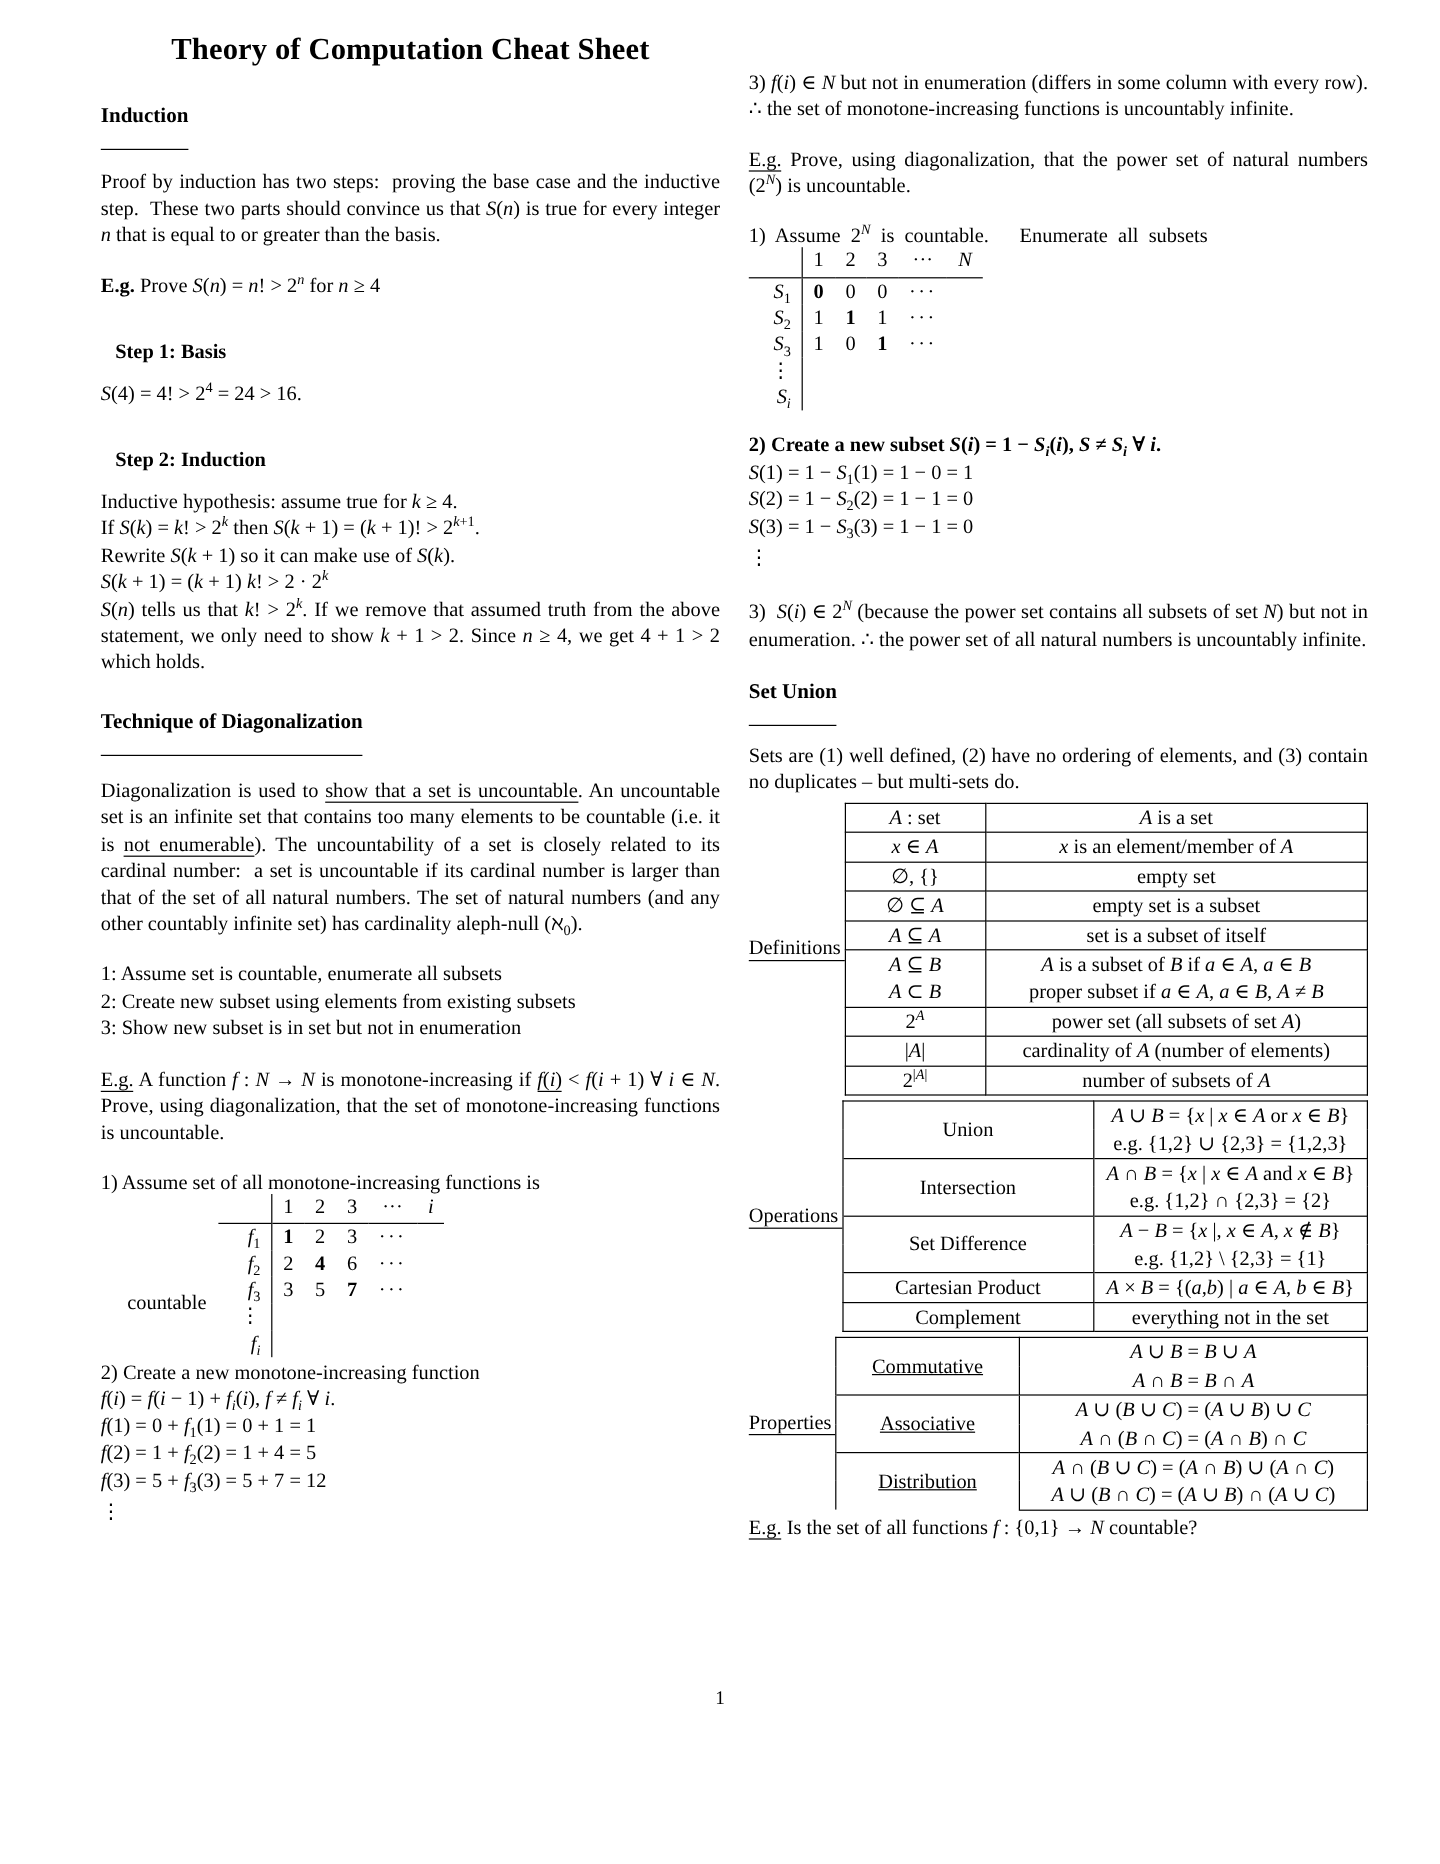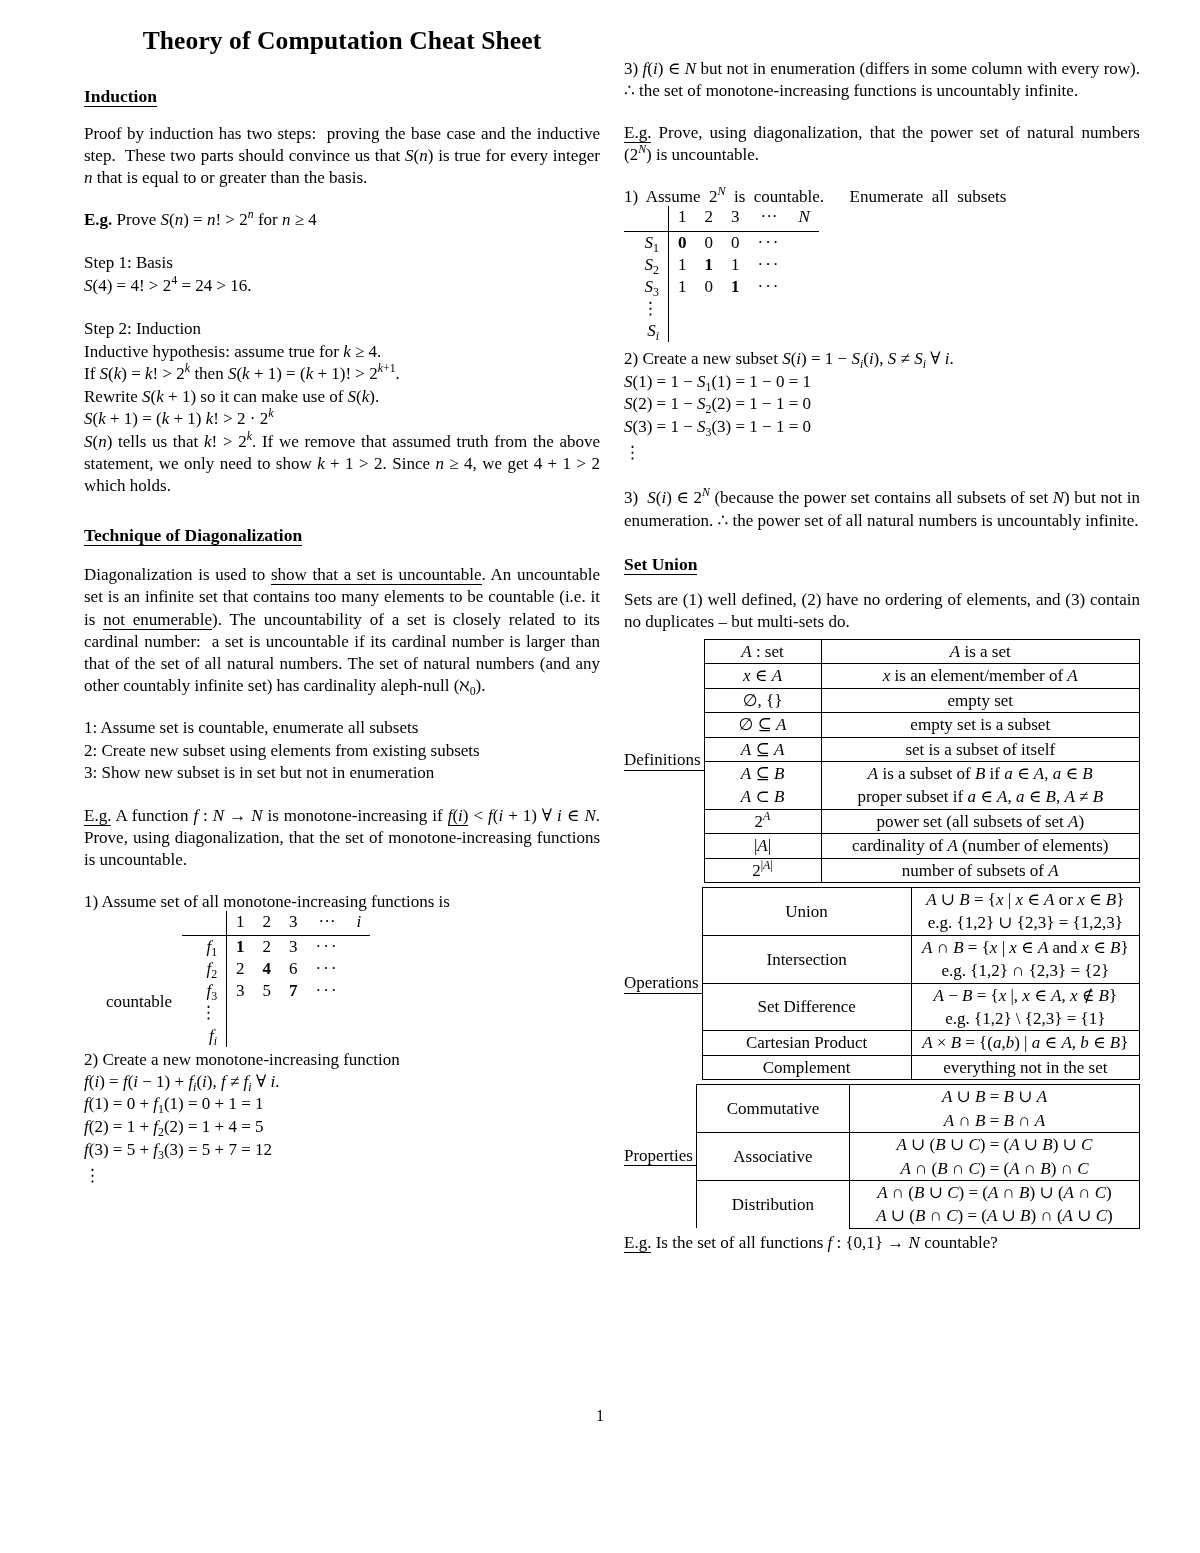--- a/index.html
+++ b/index.html
@@ -37,21 +37,21 @@
   }
   .col.right {
     margin-left: 24px;
   }
   
   .sec-head {
     font-weight: bold;
     font-size: 17.5px;
     display: inline-block;
     border-bottom: 1.6px solid #000;
-    padding-bottom: 0;
+    padding-bottom: 18px;
     line-height: 1.15;
   }
   .sec-head-wrap { margin: 26px 0 14px 0; }
   p.para {
     font-size: 17px;
     line-height: 1.30;
     margin: 0 0 0 0;
     text-align: justify;
     text-justify: inter-word;
     hyphens: manual;
@@ -59,21 +59,21 @@
   .gap-md { height: 20px; }
   .gap-lg { height: 26px; }
   .line {
     font-size: 17px;
     line-height: 1.33;
     margin: 0;
     white-space: nowrap;
   }
   .bold { font-weight: bold; }
   .u { text-decoration: none; border-bottom: 1.3px solid #000; padding-bottom: 0px; }
-  .steph { font-weight: normal; font-size: 17px; line-height: 1.35; margin: 0; }
+  .steph { font-weight: bold; font-size: 17px; line-height: 1.35; margin: 12px; }
   
   i.m { font-family: "Liberation Serif", serif; font-style: italic; }
   .sup { font-size: 0.70em; vertical-align: super; line-height: 0; }
   .sub { font-size: 0.70em; vertical-align: sub; line-height: 0; }
   .vdots {
     font-size: 17px;
     line-height: 1;
     letter-spacing: 0;
   }
   
@@ -140,21 +140,21 @@
     vertical-align: middle;
     white-space: nowrap;
   }
   table.btable td.nb-bottom { border-bottom: none; }
   table.btable td.nb-top { border-top: none; margin-top: 16px; }
   .defs-table { width: 466px; padding-left: 46px; }
   .defs-table td.k { width: 104px; }
   .ops-table { width: 466px; }
   .ops-table td.k { width: 196px; }
   .props-table { width: 466px; }
-  .props-table td.k { width: 140px; }
+  .props-table td.k { width: 140px; text-decoration: underline; }
   .pagenum {
     position: absolute;
     bottom: 128px;
     left: 0;
     width: 1200px;
     text-align: center;
     font-size: 16px;
   }
 </style>
 </head>
@@ -355,21 +355,21 @@
             <td></td>
                 <td></td>
                 <td></td>
                 <td></td>
                 <td></td>
           </tr>
         </tbody>
           </table>
       </div>
 
-      <p class="line" style="margin-top:6px;">2) Create a new subset <i class="m">S</i>(<i class="m">i</i>) = 1 − <i class="m">S</i><span class="sub"><i class="m">i</i></span>(<i class="m">i</i>), <i class="m">S</i> ≠ <i class="m">S</i><span class="sub"><i class="m">i</i></span> ∀ <i class="m">i</i>.</p>
+      <p class="line" style="margin-top:18px;font-weight:bold;">2) Create a new subset <i class="m">S</i>(<i class="m">i</i>) = 1 − <i class="m">S</i><span class="sub"><i class="m">i</i></span>(<i class="m">i</i>), <i class="m">S</i> ≠ <i class="m">S</i><span class="sub"><i class="m">i</i></span> ∀ <i class="m">i</i>.</p>
       <p class="line"><i class="m">S</i>(1) = 1 − <i class="m">S</i><span class="sub">1</span>(1) = 1 − 0 = 1</p>
       <p class="line"><i class="m">S</i>(2) = 1 − <i class="m">S</i><span class="sub">2</span>(2) = 1 − 1 = 0</p>
       <p class="line"><i class="m">S</i>(3) = 1 − <i class="m">S</i><span class="sub">3</span>(3) = 1 − 1 = 0</p>
       <p class="line vdots" style="margin-top:6px;">⋮</p>
 
       <div class="gap-lg"></div>
 
       <p class="para">3)&nbsp; <i class="m">S</i>(<i class="m">i</i>) ∈ 2<span class="sup"><i class="m">N</i></span> (because the power set contains all subsets of set <i class="m">N</i>) but not in enumeration. ∴ the power set of all natural numbers is uncountably infinite.</p>
 
       <div class="sec-head-wrap" style="margin-top:22px;margin-bottom:14px;">

